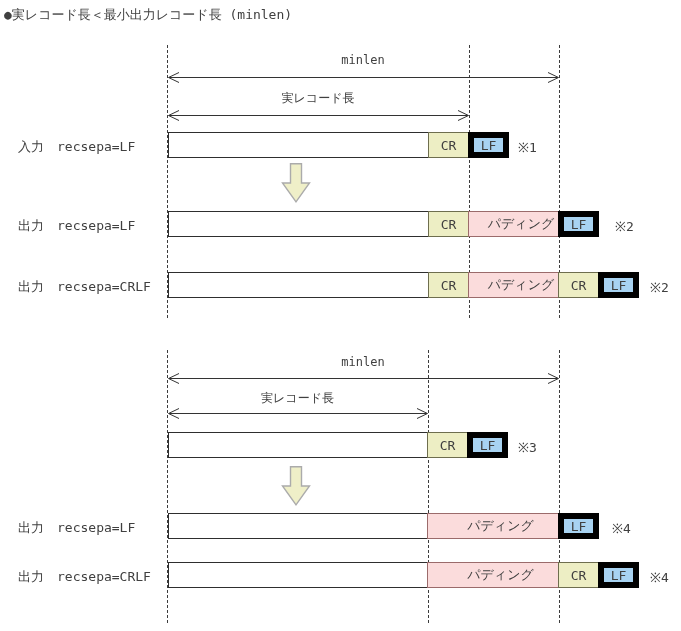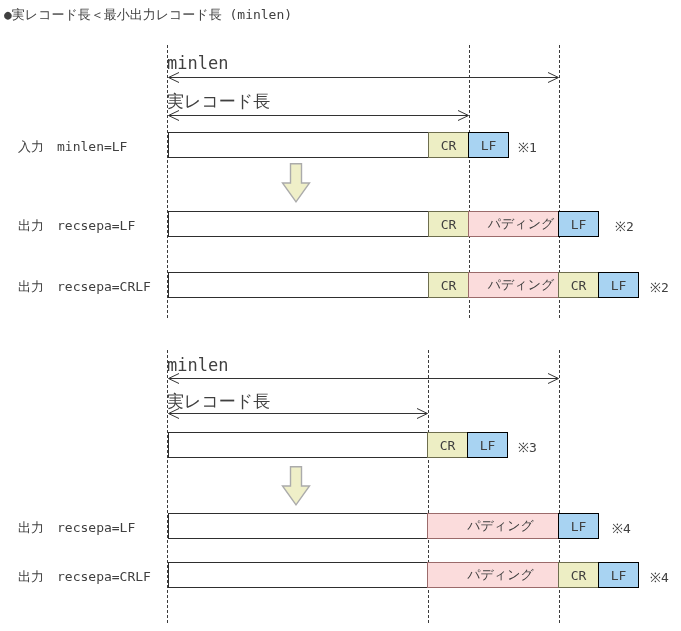--- a/index.html
+++ b/index.html
@@ -3,30 +3,30 @@
 <meta charset="utf-8">
 <style>
   html,body{margin:0;padding:0;background:#fff;}
   #canvas{
     position:relative;width:679px;height:631px;background:#fff;overflow:hidden;
     font-family:"DejaVu Sans Mono","Liberation Mono",monospace;color:#404040;
   }
   .title{position:absolute;left:4px;top:6px;font-size:13px;letter-spacing:0;white-space:pre;}
   .vline{position:absolute;width:1px;
     background:repeating-linear-gradient(to bottom,#3c3c3c 0 3px,transparent 3px 5px);}
-  .mlabel{position:absolute;text-align:left;font-size:17px;white-space:pre;}
+  .mlabel{position:absolute;text-align:center;font-size:12px;white-space:pre;}
   .measure{position:absolute;}
   .rowlabel{position:absolute;left:18px;font-size:13px;white-space:pre;}
   .bar{position:absolute;display:flex;}
   .seg{box-sizing:border-box;height:26px;display:flex;align-items:center;justify-content:center;
        font-size:13px;white-space:pre;}
   .seg + .seg{margin-left:-1px;}
   .seg-data{background:#ffffff;border:1px solid #2e2e2e;}
   .seg-cr{background:#edeec4;border:1px solid #6e6e4e;}
-  .seg-lf{background:#a8d3f2;border:1px solid #000000;}
+  .seg-lf{background:#a8d3f2;border:6px solid #000000;}
   .seg-pad{background:#fbdcdc;border:1px solid #9b6b6b;padding-left:15px;}
   .note{position:absolute;font-size:13px;white-space:pre;}
   .bigarrow{position:absolute;}
 </style>
 </head>
 <body>
 
 <div id="canvas">
 
   <div class="title">●実レコード長＜最小出力レコード長 (minlen)</div>
@@ -42,21 +42,21 @@
     <polyline points="381,1.5 391.5,6.5 381,11.5" fill="none" stroke="#333" stroke-width="1"></polyline>
   </svg>
 
   <div class="mlabel" style="left:167px;top:90px;width:302px">実レコード長</div>
   <svg class="measure" style="left:167px;top:109px" width="303" height="13">
     <line x1="2" y1="6.5" x2="301" y2="6.5" stroke="#333" stroke-width="1"></line>
     <polyline points="12,1.5 1.5,6.5 12,11.5" fill="none" stroke="#333" stroke-width="1"></polyline>
     <polyline points="291,1.5 301.5,6.5 291,11.5" fill="none" stroke="#333" stroke-width="1"></polyline>
   </svg>
 
-  <div class="rowlabel" style="top:138px">入力　minlen=LF</div>
+  <div class="rowlabel" style="top:138px">入力　recsepa=LF</div>
   <div class="bar" style="left:168px;top:132px">
     <div class="seg seg-data" style="width:261px"></div>
     <div class="seg seg-cr" style="width:41px">CR</div>
     <div class="seg seg-lf" style="width:41px">LF</div>
   </div>
   <div class="note" style="left:518px;top:138px">※1</div>
 
   <svg class="bigarrow" style="left:281px;top:163px" width="30" height="40" viewBox="0 0 30 40">
     <path d="M9.5 0.8 L20.5 0.8 L20.5 20 L28.5 20 L15 38.8 L1.5 20 L9.5 20 Z" fill="#efefc8" stroke="#ababab" stroke-width="1.4" stroke-linejoin="miter"></path>
   </svg>

